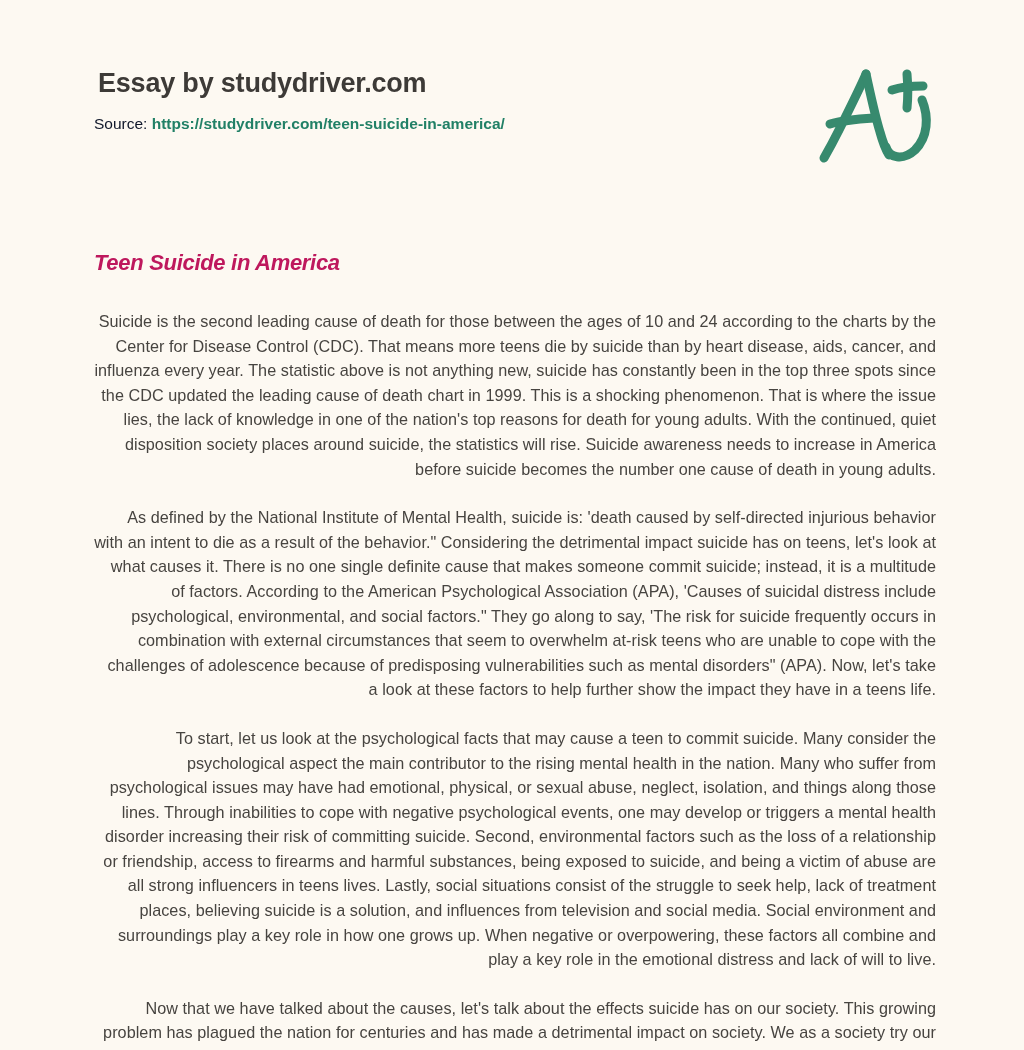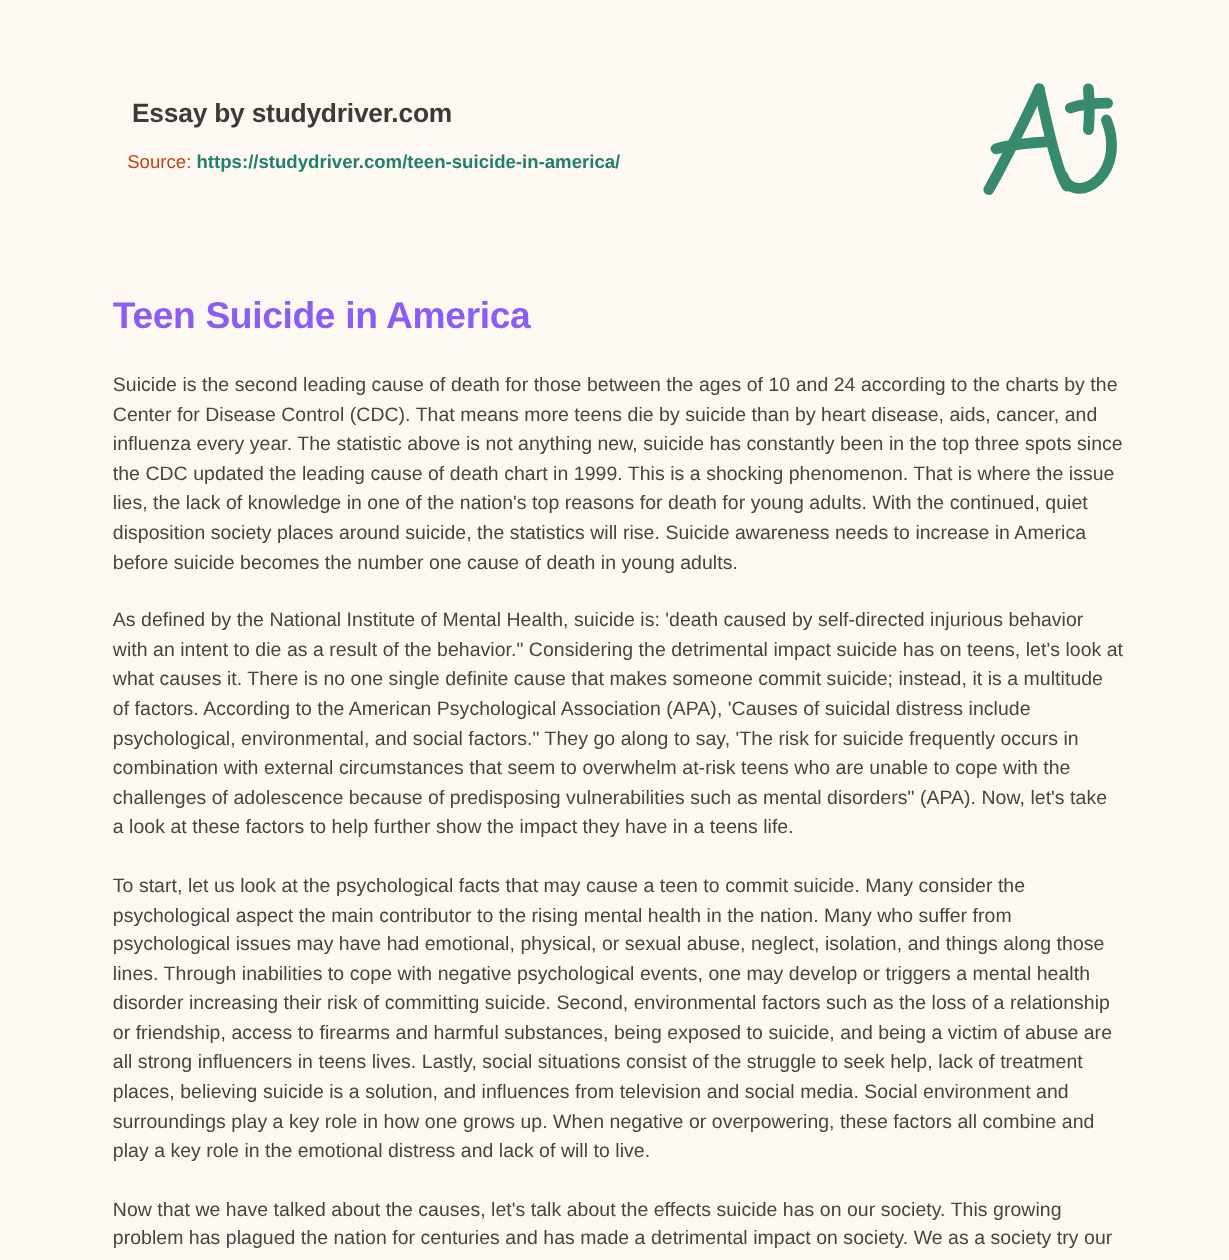--- a/index.html
+++ b/index.html
@@ -35,40 +35,39 @@
   }
 
   .header-left {
     position: absolute;
     left: 94px;
     top: 64px;
     width: 640px;
   }
 
   .essay-by {
-    font-size: 22px;
+    font-size: 27px;
     font-weight: bold;
     letter-spacing: -0.2px;
     color: #3d3a37;
     line-height: 30px;
-    margin: 16px;
+    margin: 4px;
     white-space: nowrap;
   }
 
   .source-line {
     margin-top: 16px;
     font-size: 15.5px;
     line-height: 20px;
     color: #8d8a86;
     white-space: nowrap;
   }
 
   .source-label {
-    color: #c2410c;
-    margin-left: 12px;
+    color: #0f172a;
   }
 
   .source-url {
     color: #218066;
     text-decoration: none;
     font-weight: bold;
   }
 
   
   .logo {
@@ -82,34 +81,35 @@
 
   
   .article {
     position: absolute;
     left: 94px;
     top: 243px;
     width: 842px;
   }
 
   .article-title {
-    font-size: 31px;
+    font-size: 22px;
     font-weight: bold;
     letter-spacing: -0.3px;
     line-height: 40px;
-    color: #8b5cf6;
+    color: #be185d;
     margin: 0 0 26px 0;
+    font-style: italic;
   }
 
   .body-copy p {
     font-size: 16.2px;
     line-height: 24.6px;
     color: #474440;
     margin: 0 0 24px 0;
-    text-align: left;
+    text-align: right;
     letter-spacing: 0.05px;
   }
   .body-copy p:last-child { margin-bottom: 0; }
 </style>
 </head>
 <body>
 
 <div class="page">
 
   <div class="header">

